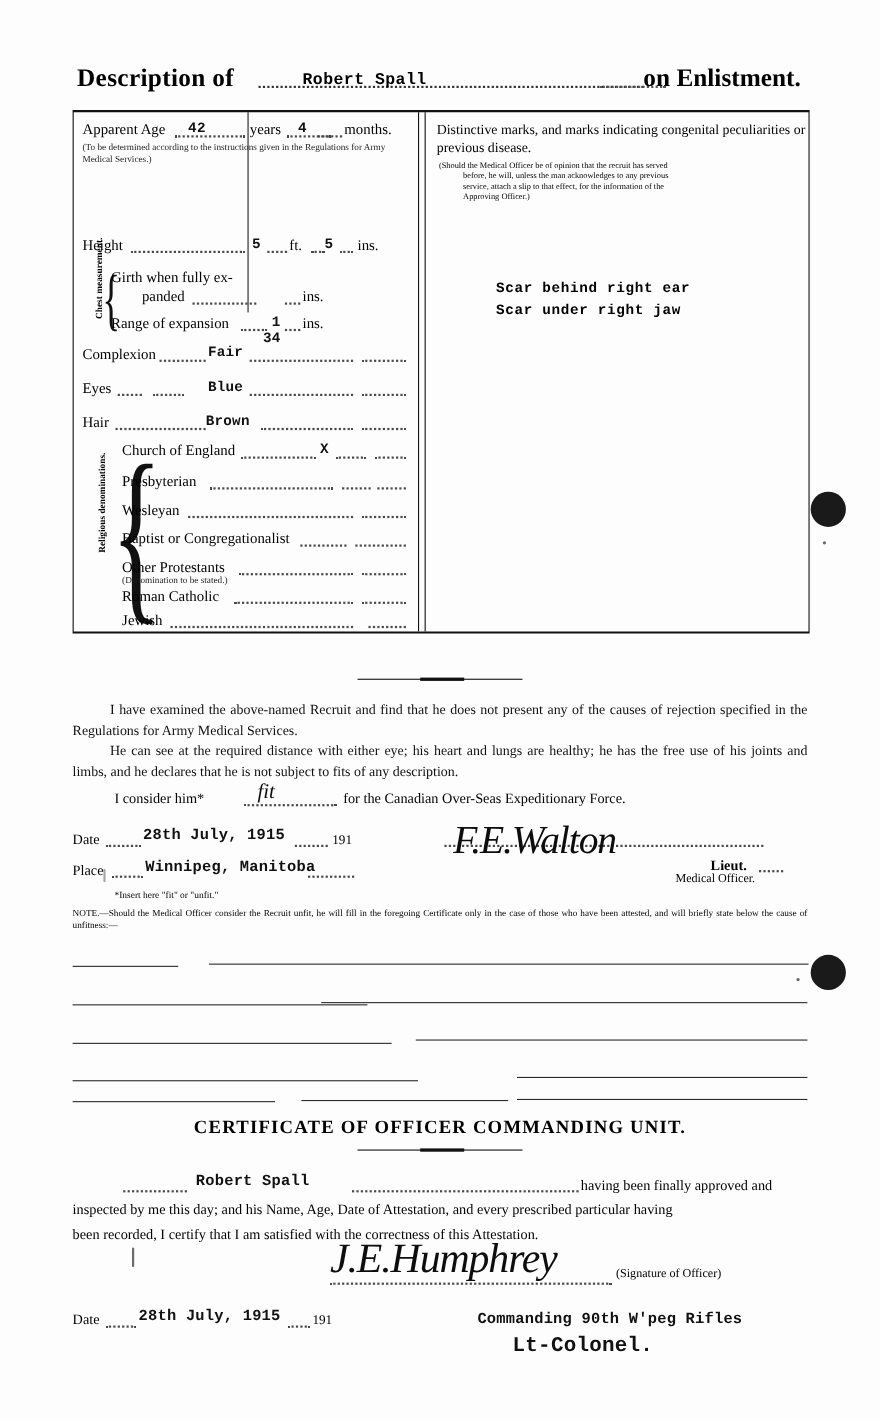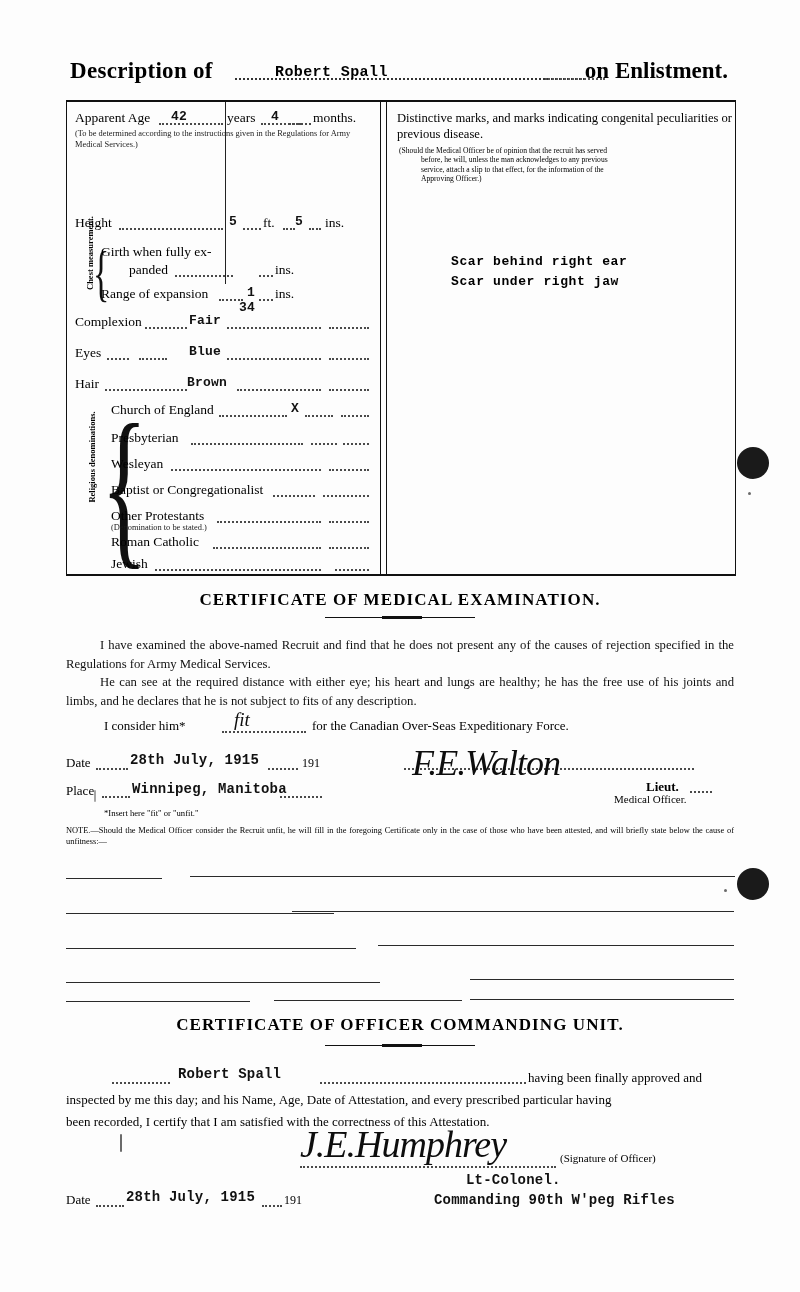--- a/index.html
+++ b/index.html
@@ -247,21 +247,20 @@
         <span class="ind">service, attach a slip to that effect, for the information of the</span>
         <span class="ind">Approving Officer.)</span>
       </div>
       <div class="marks">
         <div>Scar behind right ear</div>
         <div>Scar under right jaw</div>
       </div>
     </div>
   </div>
 
-  <div class="sec-title" style="top:590px;">CERTIFICATE OF MEDICAL EXAMINATION.</div>
   <div class="sec-rule" style="top:616px;"></div>
 
   <div class="para" style="left:66px;top:673px;width:668px;">
     <span class="ind"></span><span>He can see at the required distance with either eye; his heart and lungs are healthy; he has the free use of his joints and limbs, and he declares that he is not subject to fits of any description.</span>
   </div>
   <div class="para" style="left:66px;top:636px;width:668px;">
     <span class="ind"></span><span>I have examined the above-named Recruit and find that he does not present any of the causes of rejection specified in the Regulations for Army Medical Services.</span>
   </div>
 
   <div class="fieldline" style="left:104px;top:718px;">I consider him*</div>
@@ -309,21 +308,21 @@
   <div class="dotline" style="left:320px;top:1082px;width:206px;"></div>
   <div class="fieldline" style="left:528px;top:1070px;">having been finally approved and</div>
 
   <div class="fieldline" style="left:66px;top:1092px;">inspected by me this day; and his Name, Age, Date of Attestation, and every prescribed particular having</div>
   <div class="fieldline" style="left:66px;top:1114px;">been recorded, I certify that I am satisfied with the correctness of this Attestation.</div>
 
   <div class="dotline" style="left:300px;top:1166px;width:256px;border-bottom-style:dotted;"></div>
   <div class="sig" style="left:300px;top:1122px;font-size:38px;letter-spacing:-1px;">J.E.Humphrey</div>
   <div class="sig-cap" style="left:560px;top:1152px;">(Signature of Officer)</div>
 
-  <div class="val" style="left:466px;top:1172px;font-size:14px;">Lt-Colonel.</div>
+  <div class="val" style="left:466px;top:1212px;font-size:19px;">Lt-Colonel.</div>
   <div class="val" style="left:434px;top:1192px;font-size:14px;">Commanding 90th W'peg Rifles</div>
 
   <div class="fieldline" style="left:66px;top:1192px;">Date</div>
   <div class="dotline" style="left:96px;top:1205px;width:28px;"></div>
   <div class="val" style="left:126px;top:1189px;font-size:14px;">28th July, 1915</div>
   <div class="dotline" style="left:262px;top:1205px;width:20px;"></div>
   <div class="fieldline" style="left:284px;top:1193px;font-size:12px;">191</div>
 
   <div class="hole" style="left:737px;top:447px;"></div>
   <div class="hole" style="left:737px;top:868px;"></div>

